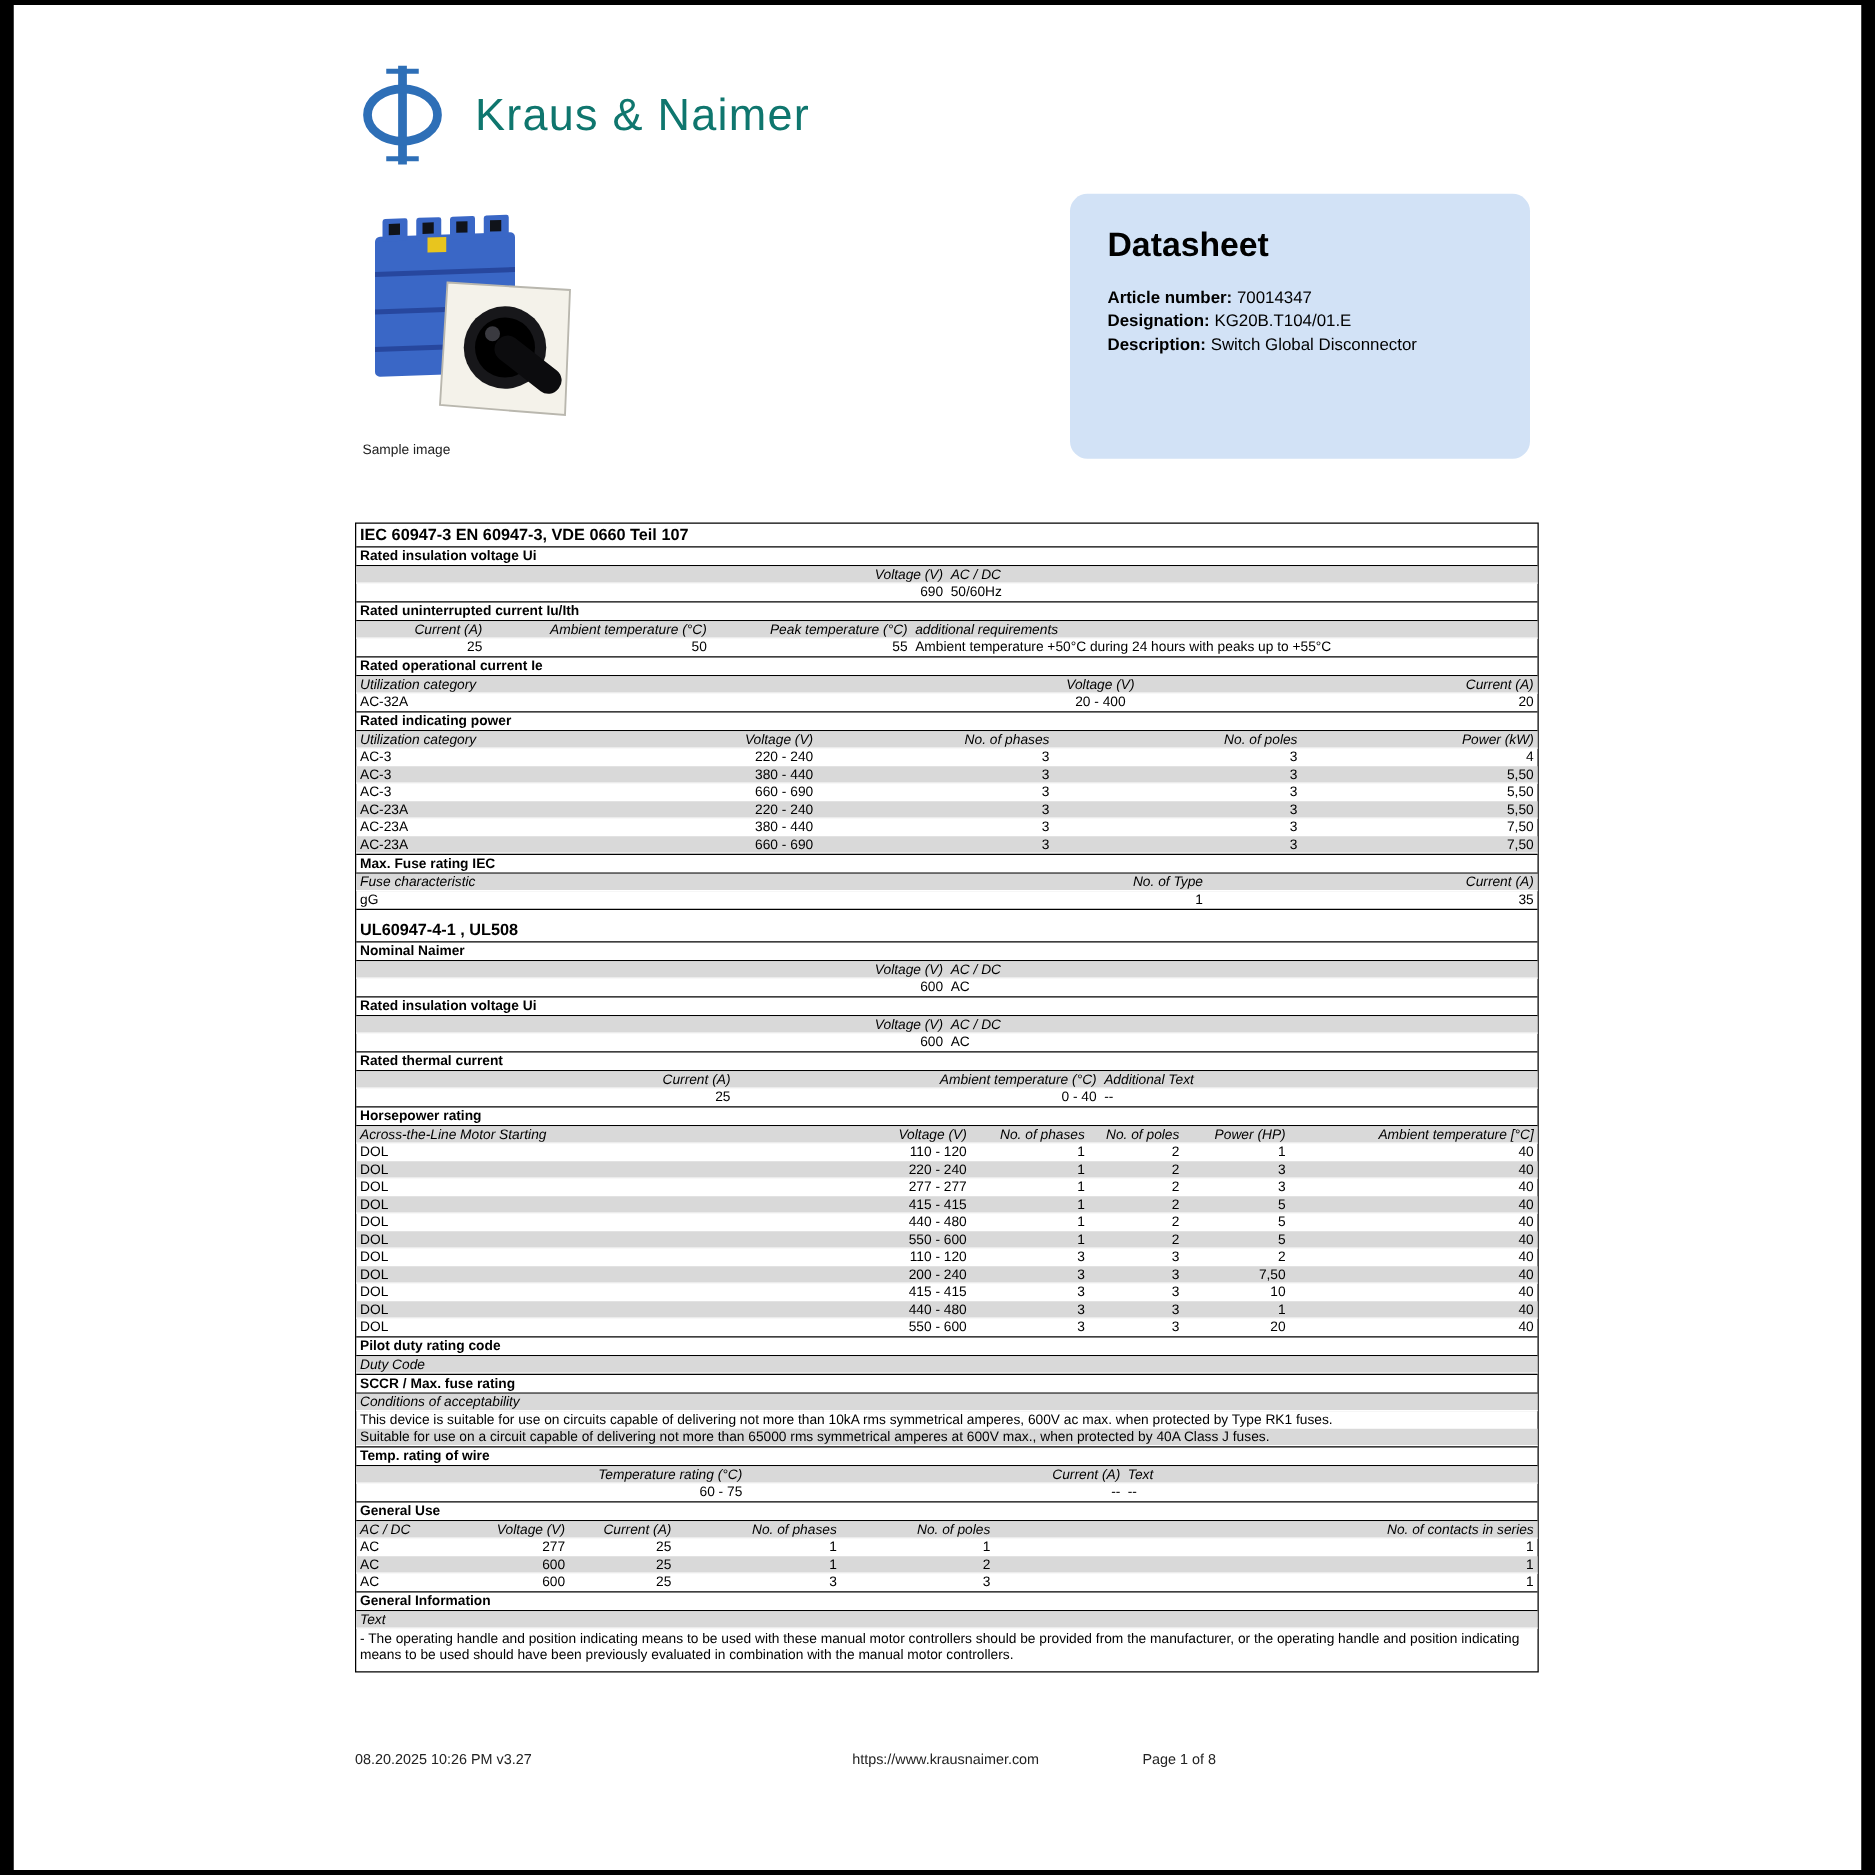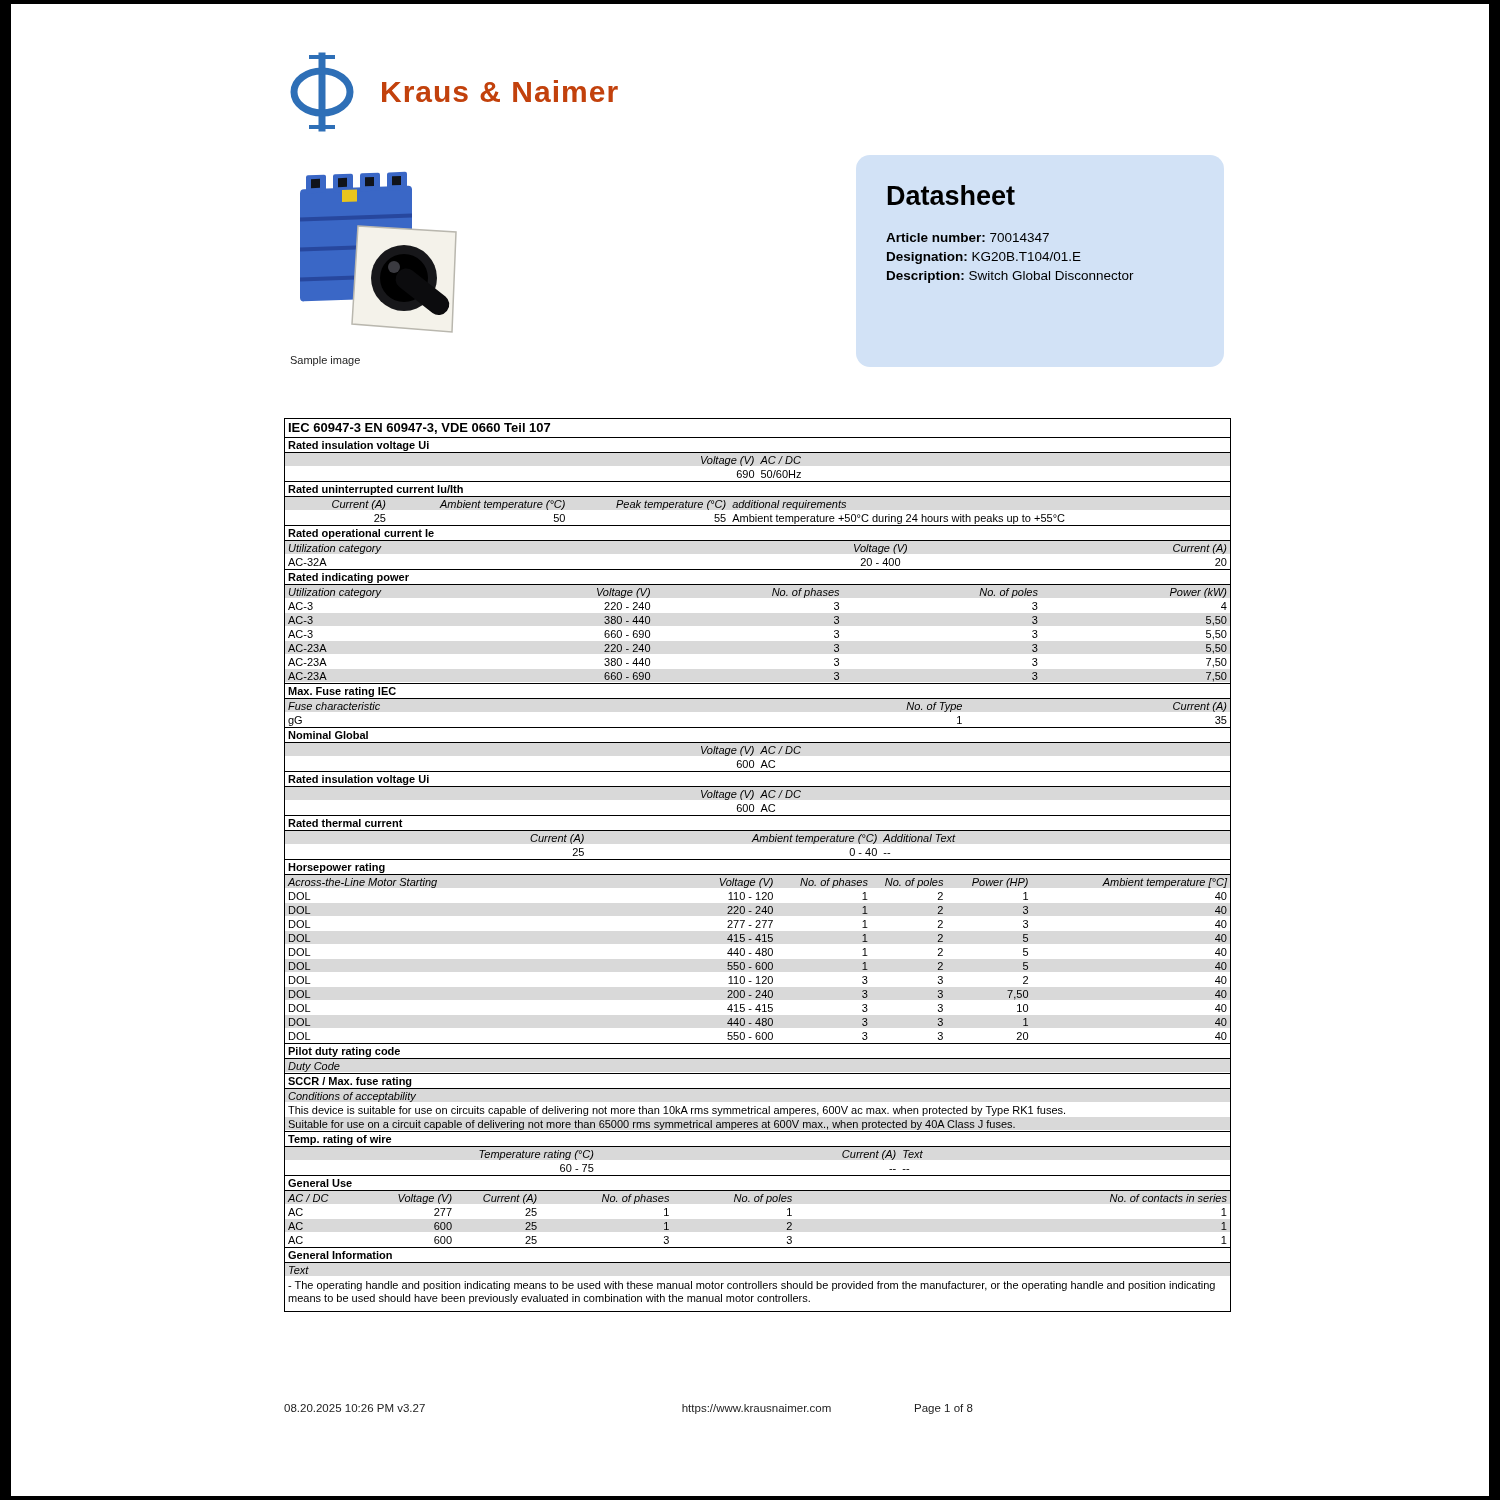--- a/index.html
+++ b/index.html
@@ -1,20 +1,20 @@
 <!DOCTYPE html>
 <html><head>
 <meta charset="utf-8">
 <style>
   html,body{margin:0;padding:0;width:1500px;height:1500px;background:#000;font-family:"Liberation Sans",sans-serif;}
   .page{position:absolute;top:4px;bottom:4px;left:11px;right:11px;background:#fff;overflow:hidden;}
 
   
   .logo{position:absolute;left:275px;top:48px;display:flex;align-items:center;}
-  .logo-text{font-size:30px;color:#c2410c;letter-spacing:1px;margin-left:22px;font-weight:700;}
+  .logo-text{font-size:36px;color:#0f766e;letter-spacing:1px;margin-left:22px;font-weight:400;}
 
   
   .product{position:absolute;left:275px;top:160px;width:185px;height:185px;}
   .caption{position:absolute;left:279px;top:350px;font-size:11px;color:#222;}
 
   
   .info-box{position:absolute;left:845px;top:151px;width:368px;height:212px;background:#d2e2f6;border-radius:14px;box-sizing:border-box;padding:26px 30px;}
   .info-title{font-size:27px;font-weight:700;color:#000;}
   .info-fields{margin-top:16px;font-size:13.5px;line-height:19px;color:#000;}
   .info-row b{font-weight:700;}
@@ -182,21 +182,22 @@
       <div class="trow head-row">
         <div class="tcell a-l" style="width: 50%;">Fuse characteristic</div>
         <div class="tcell a-r" style="width: 22%;">No. of Type</div>
         <div class="tcell a-r" style="width: 28%;">Current (A)</div>
       </div>
       <div class="trow ">
         <div class="tcell a-l" style="width: 50%;">gG</div>
         <div class="tcell a-r" style="width: 22%;">1</div>
         <div class="tcell a-r" style="width: 28%;">35</div>
       </div>
-      <div class="sec-head">Nominal Global</div>
+      <div class="sec-title">UL60947-4-1 , UL508</div>
+      <div class="sec-head">Nominal Naimer</div>
       <div class="trow head-row">
         <div class="tcell a-r" style="width: 50%;">Voltage (V)</div>
         <div class="tcell a-l" style="width: 50%;">AC / DC</div>
       </div>
       <div class="trow ">
         <div class="tcell a-r" style="width: 50%;">600</div>
         <div class="tcell a-l" style="width: 50%;">AC</div>
       </div>
       <div class="sec-head">Rated insulation voltage Ui</div>
       <div class="trow head-row">

